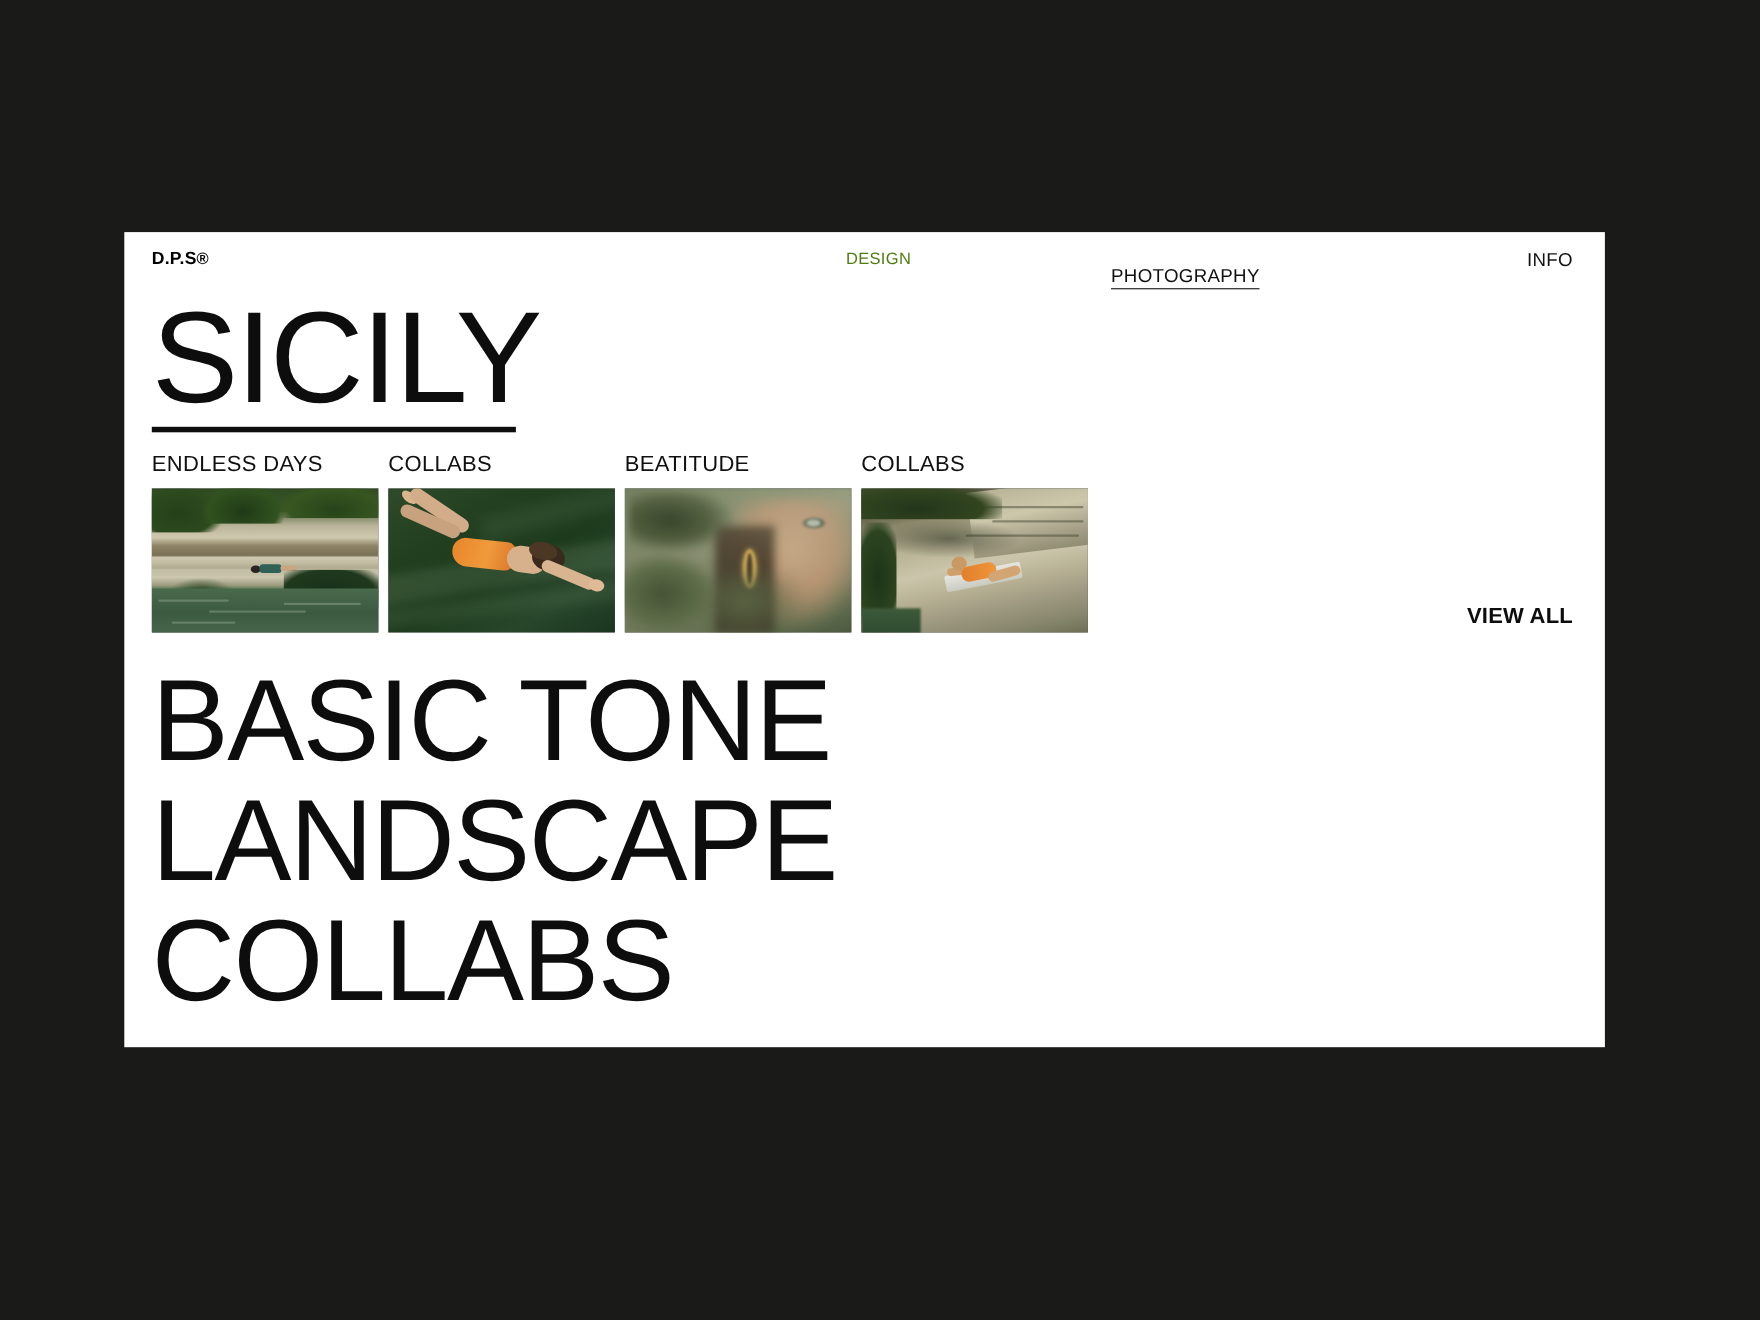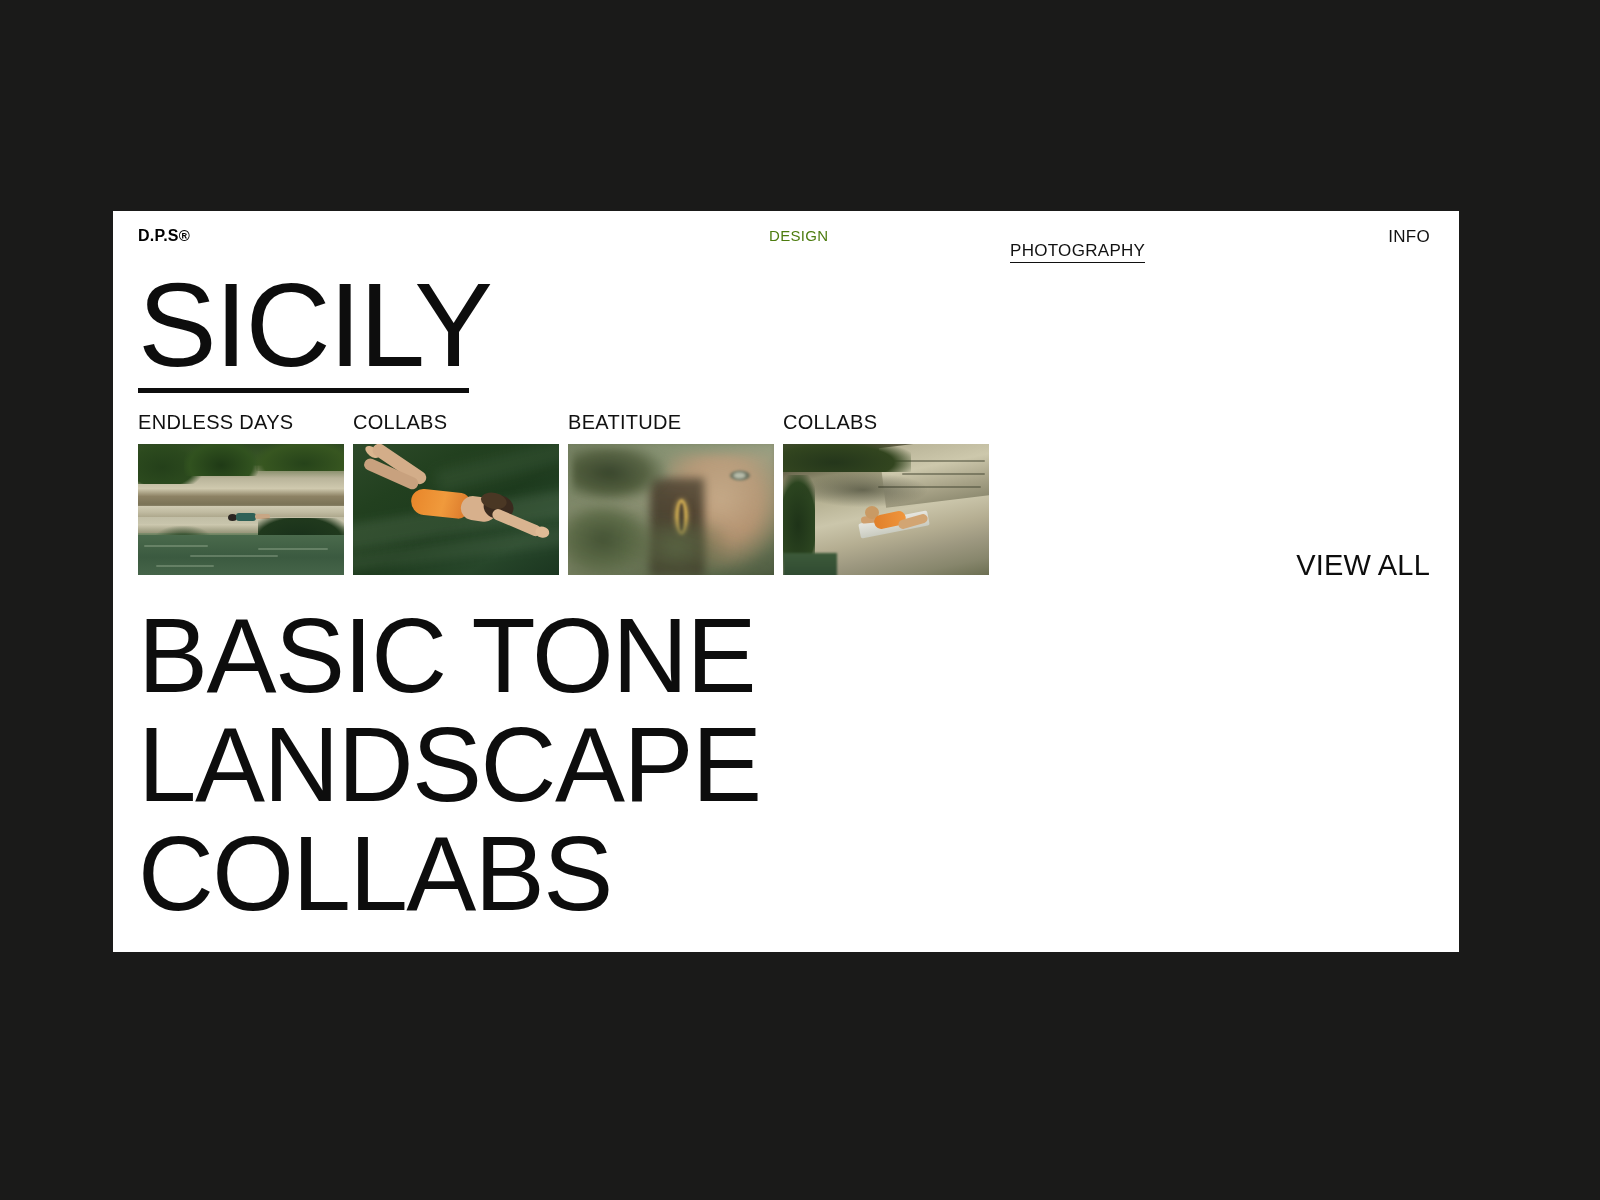--- a/index.html
+++ b/index.html
@@ -187,21 +187,21 @@
   .art-rocks .sun-legs { position:absolute; left:56%; top:56%; width:30px; height:9px;
       background:#d2a573; border-radius:6px; transform:rotate(-16deg); }
   .art-rocks .sun-arm { position:absolute; left:38%; top:55%; width:18px; height:7px;
       background:#cf9f6d; border-radius:5px; transform:rotate(-6deg); }
   .art-rocks .pool { position:absolute; left:0; bottom:-2px; width:26%; height:18%;
       background:linear-gradient(#3d5a3a,#2f4a31); filter:blur(1px); }
 
   
   .view-all {
     position:absolute; right:29px; top:338px;
-    font-size:29px; font-weight:400; letter-spacing:.2px;
+    font-size:20px; font-weight:700; letter-spacing:.2px;
     color:#0d0d0d; white-space:nowrap;text-align:right;
   }
 
   
   .headline {
     position:absolute; left:25px; top:390px;
     font-size:105px; line-height:109px; font-weight:400;
     letter-spacing:-1.5px; color:#0d0d0d;
   }
   .headline .ln { display:block; white-space:nowrap; }

